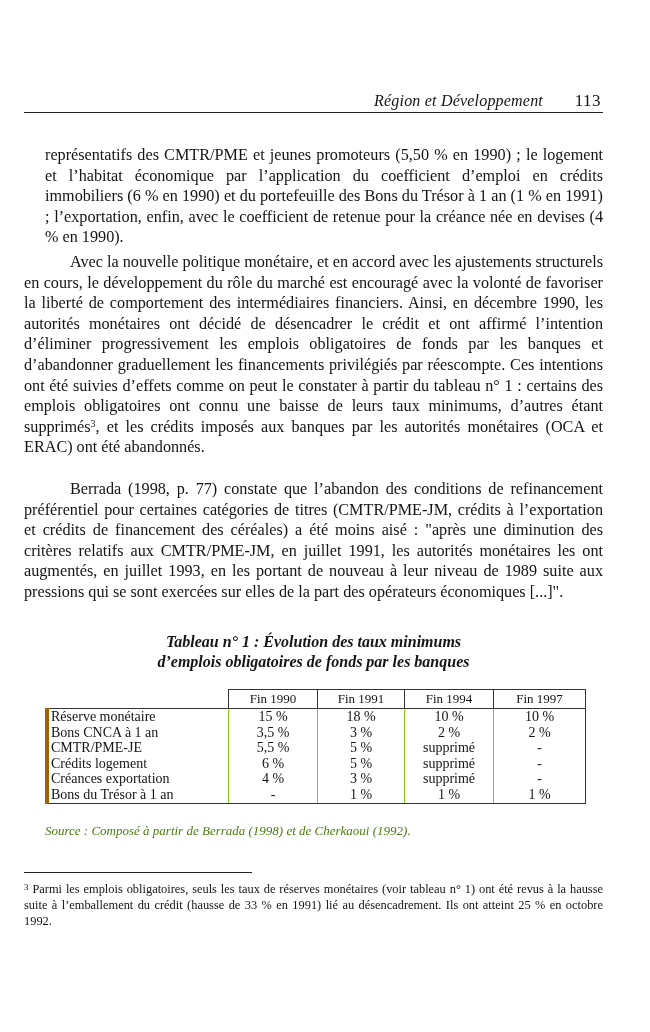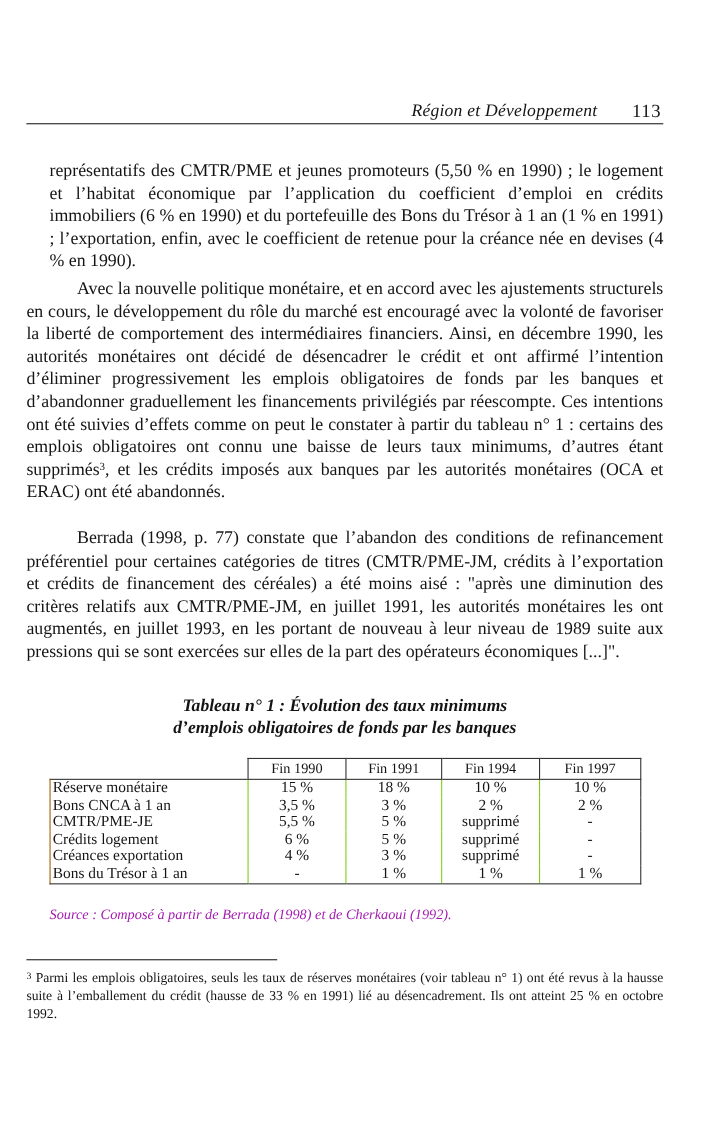--- a/index.html
+++ b/index.html
@@ -29,28 +29,28 @@
       font-weight: bold; font-style: italic; font-size: 16px; line-height: 20px;
     }
     table.data {
       position: absolute; left: 45px; top: 689px; border-collapse: collapse; font-size: 14px; line-height: 15.6px;
     }
     table.data td, table.data th {
       padding: 0; font-weight: normal;
     }
     table.data th { border: 1px solid #333; text-align: center; height: 18px; font-size: 13px; }
     table.data th.blank { border: none; }
-    table.data td.label { border-left: 1px solid #a16207; text-align: left; padding-left: 2px; width: 177px; }
+    table.data td.label { border-left: 4px solid #a16207; text-align: left; padding-left: 2px; width: 177px; }
     table.data td.val { border-left: 1px solid #84cc16; text-align: center; }
     table.data td.last { border-right: 1px solid #333; }
     table.data tr.first td { border-top: 1px solid #333; }
     table.data tr.end td { border-bottom: 1px solid #333; }
     .col1 { width: 88px; } .col2 { width: 86px; } .col3 { width: 88px; } .col4 { width: 91px; }
     .source {
-      position: absolute; left: 45px; top: 823px; font-style: italic; font-size: 13px; color: #a21caf;
+      position: absolute; left: 45px; top: 823px; font-style: italic; font-size: 13px; color: #4d7c0f;
     }
     .fn-rule {
       position: absolute; left: 24px; top: 872px; width: 228px; height: 0; border-top: 1px solid #222;
     }
     .footnote {
       position: absolute; left: 24px; top: 881px; width: 579px; font-size: 12.4px; line-height: 16px; text-align: justify;
     }
     .fn-mark { font-size: 9px; vertical-align: 3px; line-height: 0; }
   </style>
 </head>

